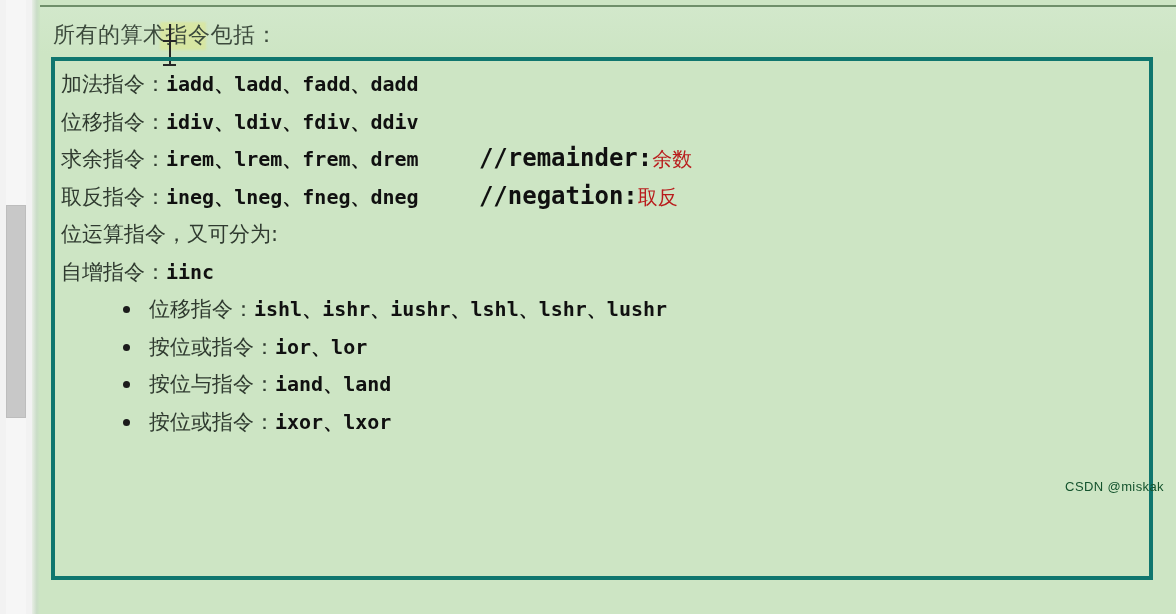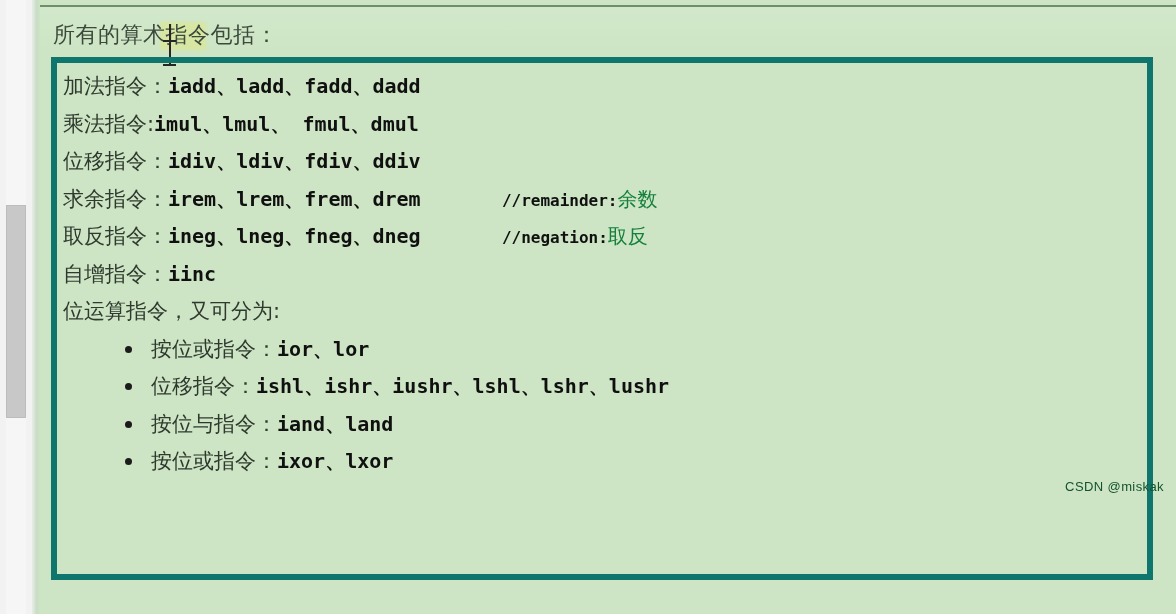--- a/index.html
+++ b/index.html
@@ -133,21 +133,21 @@
   #text-cursor .bar-top { top: 16px; }
   #text-cursor .bar-bottom { top: 40px; }
 
   
   #instruction-box {
     position: absolute;
     left: 11px;
     top: 49px;
     width: 1102px;
     height: 523px;
-    border: 6px solid #0f766e;
+    border: 4px solid #0f766e;
     box-sizing: border-box;
     background: transparent;
   }
 
   #box-inner {
     position: absolute;
     left: 0; top: 0;
     width: 100%;
     height: 100%;
     padding: 4px 0 0 2px;
@@ -169,26 +169,25 @@
   .mono {
     font-family: "DejaVu Sans Mono", "Liberation Mono", monospace;
     font-weight: bold;
     color: #101010;
     font-size: 20px;
   }
   .comment {
     font-family: "DejaVu Sans Mono", "Liberation Mono", monospace;
     font-weight: bold;
     color: #101010;
-    font-size: 16px;
-    margin-left: 21px;
+    font-size: 24px;
   }
   .comment-zh {
     font-family: "DejaVu Sans", "Liberation Sans", sans-serif;
-    color: #15803d;
+    color: #b91c1c;
     font-size: 20px;
   }
 
   
   #bullet-list {
     margin: 0;
     padding: 0;
     list-style: none;
   }
   #bullet-list li {
@@ -249,35 +248,34 @@
       <div class="stem"></div>
       <div class="bar-bottom"></div>
     </div>
 
     <div id="instruction-box">
       <div id="box-inner">
 
         <div class="line"><span class="zh">加法指令：</span><span class="mono">iadd、ladd、fadd、dadd</span></div>
 
 
-        <div class="line"><span class="zh">乘法指令:</span><span class="mono">imul、lmul、 fmul、dmul</span></div>
 
         <div class="line"><span class="zh">位移指令：</span><span class="mono">idiv、ldiv、fdiv、ddiv</span></div>
 
         <div class="line"><span class="zh">求余指令：</span><span class="mono">irem、lrem、frem、drem</span><span class="mono">     </span><span class="comment">//remainder:</span><span class="comment-zh">余数</span></div>
 
         <div class="line"><span class="zh">取反指令：</span><span class="mono">ineg、lneg、fneg、dneg</span><span class="mono">     </span><span class="comment">//negation:</span><span class="comment-zh">取反</span></div>
 
+        <div class="line"><span class="zh">位运算指令，又可分为:</span></div>
+
         <div class="line"><span class="zh">自增指令：</span><span class="mono">iinc</span></div>
 
-        <div class="line"><span class="zh">位运算指令，又可分为:</span></div>
-
         <ul id="bullet-list">
+          <li><span class="dot"></span><span class="zh">位移指令：</span><span class="mono">ishl、ishr、iushr、lshl、lshr、lushr</span></li>
           <li><span class="dot"></span><span class="zh">按位或指令：</span><span class="mono">ior、lor</span></li>
-          <li><span class="dot"></span><span class="zh">位移指令：</span><span class="mono">ishl、ishr、iushr、lshl、lshr、lushr</span></li>
           <li><span class="dot"></span><span class="zh">按位与指令：</span><span class="mono">iand、land</span></li>
           <li><span class="dot"></span><span class="zh">按位或指令：</span><span class="mono">ixor、lxor</span></li>
         </ul>
 
         <div class="spacer-line"></div>
 
 
       </div>
     </div>
 

